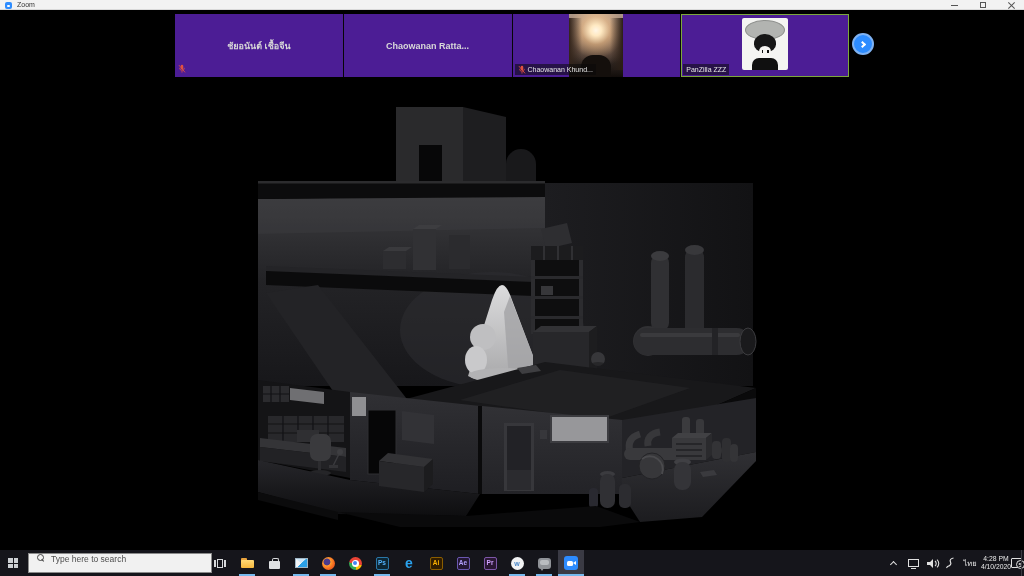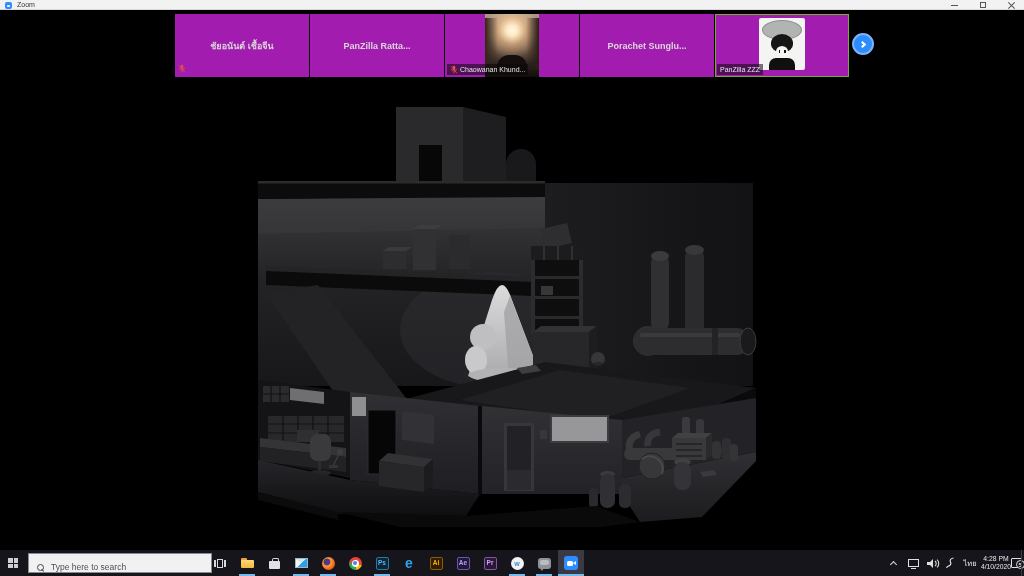--- a/index.html
+++ b/index.html
@@ -25,21 +25,21 @@
   #btn-close span::before { transform:rotate(45deg); }
   #btn-close span::after  { transform:rotate(-45deg); }
 
   
   #share { position:absolute; left:0; top:10px; width:1024px; height:540px; background:#000; }
   #render-svg { position:absolute; left:0; top:0; }
 
   
   #strip { position:absolute; left:175px; top:14px; width:674px; height:63px;
            display:flex; gap:1px; background:#060606; z-index:30; }
-  .tile { position:relative; flex:1 1 0; background:#a21caf; overflow:hidden; }
+  .tile { position:relative; flex:1 1 0; background:#4c1d95; overflow:hidden; }
   .tile .center-name { position:absolute; left:0; right:0; top:0; bottom:0;
         display:flex; align-items:center; justify-content:center;
         color:#d8d8d8; font-size:9px; font-weight:bold; text-align:center; }
   .tile.active { outline:1px solid #7da83c; outline-offset:-1px; }
   .corner-label { position:absolute; left:2px; bottom:2px; display:flex; align-items:center;
         gap:2px; background:rgba(10,10,10,.55); padding:0 3px; height:11px;
         color:#e6e6e6; font-size:7px; white-space:nowrap; }
   .mic-muted { width:8px; height:10px; flex:0 0 auto; }
   .mic-solo { position:absolute; left:3px; bottom:3px; }
 
@@ -76,21 +76,21 @@
         border-top:2px solid #fff; border-right:2px solid #fff; transform:rotate(45deg); display:block; }
 
   
   #taskbar { position:absolute; left:0; top:550px; width:1024px; height:26px;
              background:#15151b; z-index:50; }
   #start-btn { position:absolute; left:0; top:0; width:27px; height:26px; }
   #start-btn .win { position:absolute; left:8px; top:8px; width:10px; height:10px;
         display:grid; grid-template-columns:1fr 1fr; grid-template-rows:1fr 1fr; gap:1px; }
   #start-btn .win i { background:#cdd0d4; }
   #search-box { position:absolute; left:28px; top:3px; width:184px; height:20px;
-        background:#f1f1f1; border:1px solid #8a8a8a; display:flex; align-items:flex-end; }
+        background:#f1f1f1; border:1px solid #8a8a8a; display:flex; align-items:flex-start; }
   #search-box .mag { position:relative; width:8px; height:8px; margin:0 6px 0 8px; flex:0 0 auto; }
   #search-box .mag::before { content:""; position:absolute; left:0; top:0; width:5px; height:5px;
         border:1.2px solid #444; border-radius:50%; }
   #search-box .mag::after { content:""; position:absolute; left:5.4px; top:5.4px; width:3px; height:1.2px;
         background:#444; transform:rotate(45deg); transform-origin:0 0; }
   #search-input { border:none; outline:none; background:transparent; font-size:8.5px;
         color:#222; width:150px; font-family:"Liberation Sans",sans-serif; }
   #search-input::placeholder { color:#4f4f4f; }
 
   .tb-icon { position:absolute; top:0; width:26px; height:26px; display:flex;
@@ -377,43 +377,40 @@
     <div class="center-name">ชัยอนันต์ เชื้อจีน</div>
     <svg class="mic-muted mic-solo" viewBox="0 0 10 12">
       <rect x="3.4" y="0.8" width="3.2" height="5.6" rx="1.6" fill="#e25141"></rect>
       <path d="M2,4.6 a3,3 0 0 0 6,0" stroke="#e25141" stroke-width="1" fill="none"></path>
       <line x1="5" y1="8" x2="5" y2="10.5" stroke="#e25141" stroke-width="1"></line>
       <line x1="1.2" y1="1.2" x2="8.8" y2="10.2" stroke="#e25141" stroke-width="1.1"></line>
     </svg>
   </div>
 
   <div class="tile">
-    <div class="center-name">PanZilla Ratta...</div>
+    <div class="center-name">Chaowanan Ratta...</div>
   </div>
 
   <div class="tile">
     <div class="video-art">
       <i class="bldg-l"></i>
       <i class="bldg-r"></i>
       <i class="person"></i>
     </div>
     <div class="corner-label">
       <svg class="mic-muted" viewBox="0 0 10 12">
         <rect x="3.4" y="0.8" width="3.2" height="5.6" rx="1.6" fill="#e25141"></rect>
         <path d="M2,4.6 a3,3 0 0 0 6,0" stroke="#e25141" stroke-width="1" fill="none"></path>
         <line x1="5" y1="8" x2="5" y2="10.5" stroke="#e25141" stroke-width="1"></line>
         <line x1="1.2" y1="1.2" x2="8.8" y2="10.2" stroke="#e25141" stroke-width="1.1"></line>
       </svg>
       <span>Chaowanan Khund...</span>
     </div>
   </div>
 
-  <div class="tile">
-    <div class="center-name">Porachet Sunglu...</div>
-  </div>
 
   <div class="tile active">
     <div class="avatar-art">
       <i class="cloud"></i>
       <i class="hair"></i>
       <i class="face">
           <i class="eye l"></i>
           <i class="eye r"></i>
         </i>
       <i class="body"></i>

